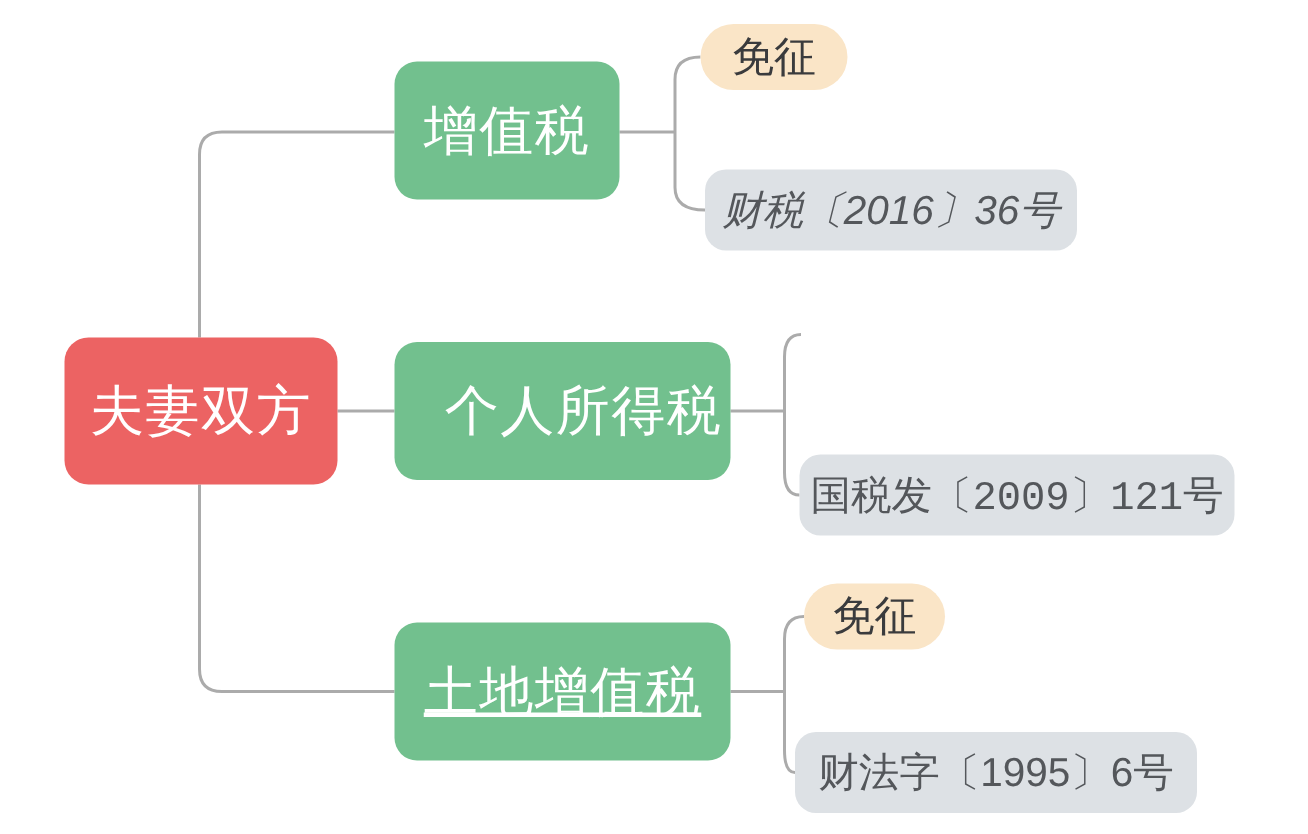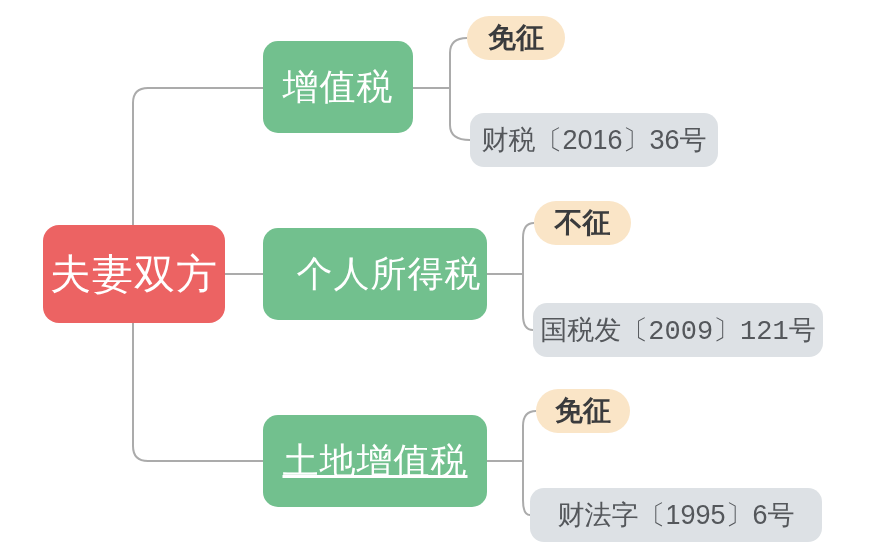--- a/index.html
+++ b/index.html
@@ -33,59 +33,59 @@
     justify-content: center;
     box-sizing: border-box;
     white-space: nowrap;
   }
   .root-node {
     left: 43px; top: 225px;
     width: 182px; height: 98px;
     background: #ec6363;
     border-radius: 16px;
     color: #ffffff;
-    font-size: 41px;
+    font-size: 36px;
     font-weight: 500;
     letter-spacing: 1px;
   }
   .branch-node {
     background: #72c08e;
     border-radius: 15px;
     color: #ffffff;
     font-size: 36px;
     font-weight: 500;
     letter-spacing: 1px;
     height: 92px;
   }
   .branch-1 { left: 263px; top: 41px;  width: 150px; }
   .branch-2 { left: 263px; top: 228px; width: 224px; padding-left: 28px; }
   .branch-3 { left: 263px; top: 415px; width: 224px; text-decoration: underline; }
   .status-pill {
     background: #fae5c7;
     border-radius: 22px;
     color: #3a3b3d;
     font-size: 28px;
-    font-weight: 700;
+    font-weight: 400;
     height: 44px;
     text-align: right;
   }
   .status-1 { left: 467px; top: 16px;  width: 98px; }
   .status-2 { left: 534px; top: 201px; width: 97px; }
   .status-3 { left: 536px; top: 389px; width: 94px; }
   .reference-node {
     background: #dde1e5;
     border-radius: 14px;
     color: #54575b;
     font-size: 27px;
     font-weight: 400;
     height: 54px;
   }
-  .reference-1 { left: 470px; top: 113px; width: 248px; }
+  .reference-1 { left: 470px; top: 113px; width: 248px; font-style: italic; }
   .reference-2 { left: 533px; top: 303px; width: 290px; font-family: Liberation Mono, monospace; }
-  .reference-3 { left: 530px; top: 488px; width: 292px; }
+  .reference-3 { left: 530px; top: 488px; width: 268px; }
 </style>
 </head>
 <body>
 
 <div class="canvas">
 
   <svg class="connectors" viewBox="0 0 872 556" xmlns="http://www.w3.org/2000/svg">
 
     <path d="M133 225 L133 103 Q133 88 148 88 L263 88"></path>
 
@@ -103,20 +103,19 @@
     <path d="M536 411 Q523 411 523 426 L523 500 Q523 515 530 515"></path>
   </svg>
 
   <div class="node root-node">夫妻双方</div>
 
   <div class="node branch-node branch-1">增值税</div>
   <div class="node status-pill status-1">免征</div>
   <div class="node reference-node reference-1">财税〔2016〕36号</div>
 
   <div class="node branch-node branch-2">个人所得税</div>
-  <div class="node status-pill status-2">不征</div>
   <div class="node reference-node reference-2">国税发〔2009〕121号</div>
 
   <div class="node branch-node branch-3">土地增值税</div>
   <div class="node status-pill status-3">免征</div>
   <div class="node reference-node reference-3">财法字〔1995〕6号</div>
 
 </div>
 
 </body></html>

